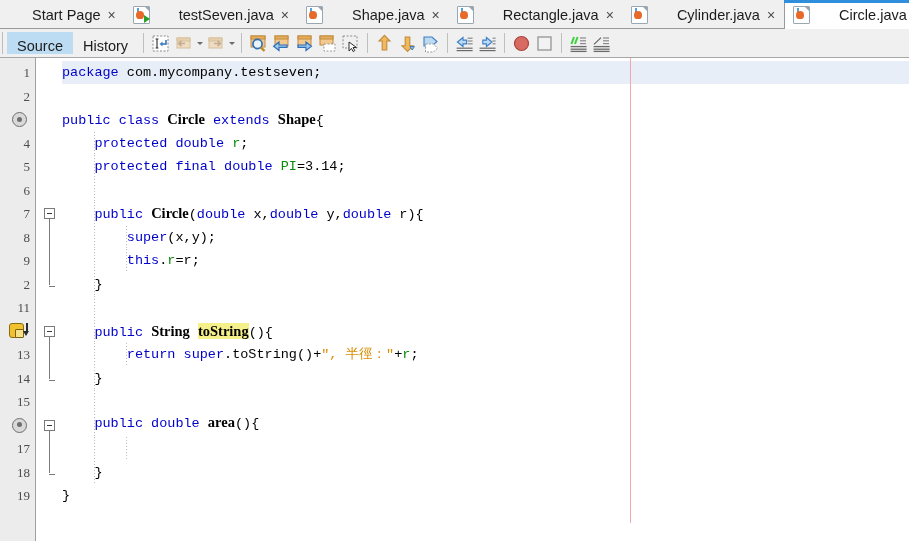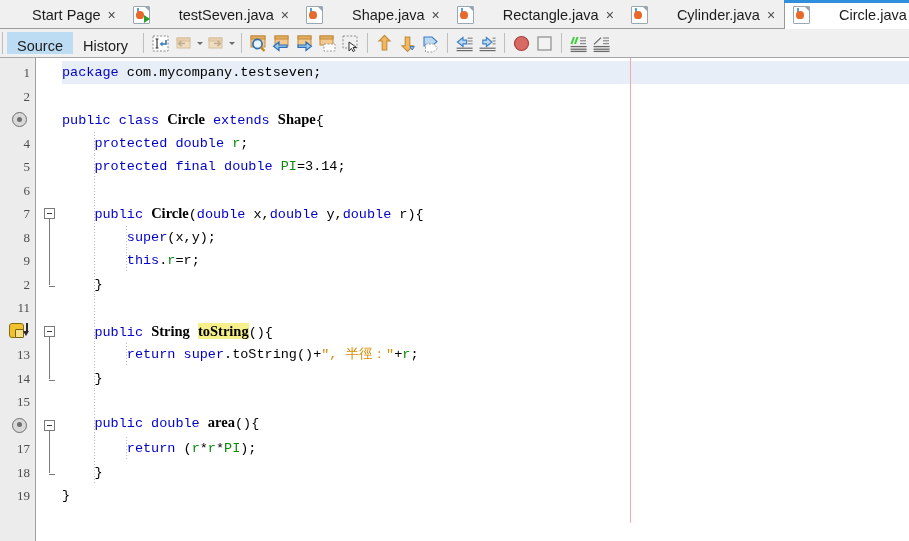--- a/index.html
+++ b/index.html
@@ -469,21 +469,20 @@
         <div class="iguide" style="left: 64.46px; top: 285px; height: 23.5px;"></div>
         <div class="ln" style="top: 285px;"><span class="plain">        </span><span class="kw">return</span><span class="plain"> </span><span class="kw">super</span><span class="plain">.toString()+</span><span class="str">", 半徑："</span><span class="plain">+</span><span class="fld">r</span><span class="plain">;</span></div>
         <div class="iguide" style="left: 31.98px; top: 308.5px; height: 23.5px;"></div>
         <div class="ln" style="top: 308.5px;"><span class="plain">    }</span></div>
         <div class="iguide" style="left: 31.98px; top: 332px; height: 23.5px;"></div>
         <div class="ln" style="top: 332px;"></div>
         <div class="iguide" style="left: 31.98px; top: 355.5px; height: 23.5px;"></div>
         <div class="ln" style="top: 353px;"><span class="plain">    </span><span class="kw">public double</span><span class="plain"> </span><span class="typ">area</span><span class="plain">(){</span></div>
         <div class="iguide" style="left: 31.98px; top: 379px; height: 23.5px;"></div>
         <div class="iguide" style="left: 64.46px; top: 379px; height: 23.5px;"></div>
-        <div class="ln" style="top: 379px;"><span class="plain">        </span><span class="kw">return</span><span class="plain"> (</span><span class="fld">r</span><span class="plain">*</span><span class="fld">r</span><span class="plain">*</span><span class="fld">PI</span><span class="plain">);</span></div>
         <div class="iguide" style="left: 31.98px; top: 402.5px; height: 23.5px;"></div>
         <div class="ln" style="top: 402.5px;"><span class="plain">    }</span></div>
         <div class="ln" style="top: 426px;"><span class="plain">}</span></div>
       </div>
     <div class="gutter" id="gutter">
         <div class="gutterline" style="top: 3px;">1</div>
         <div class="gutterline" style="top: 26.5px;">2</div>
         <div class="gicon" style="top: 50px;">
           <span class="an-override"></span>
         </div>

